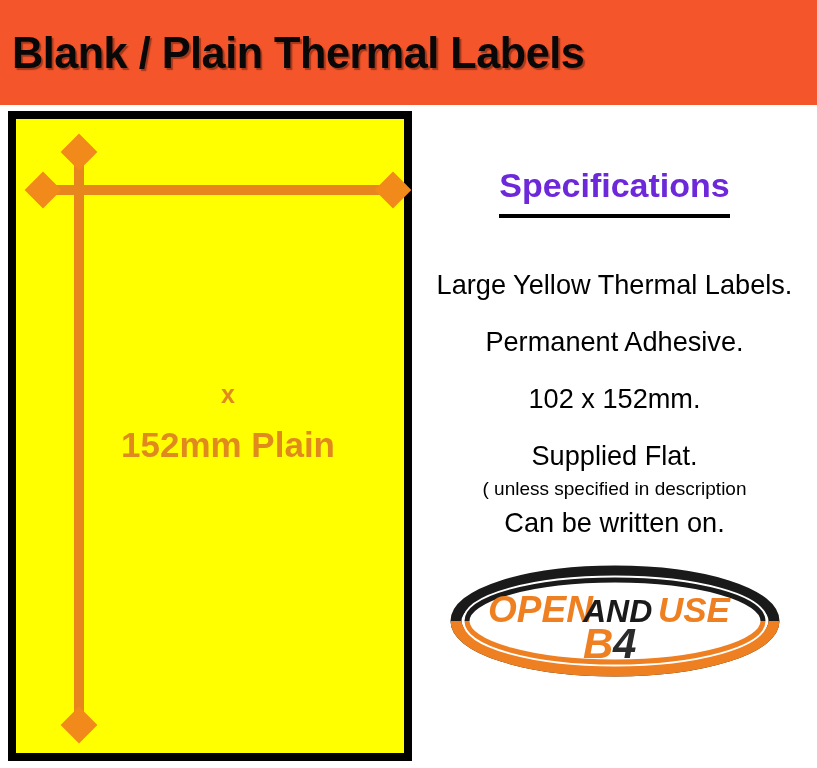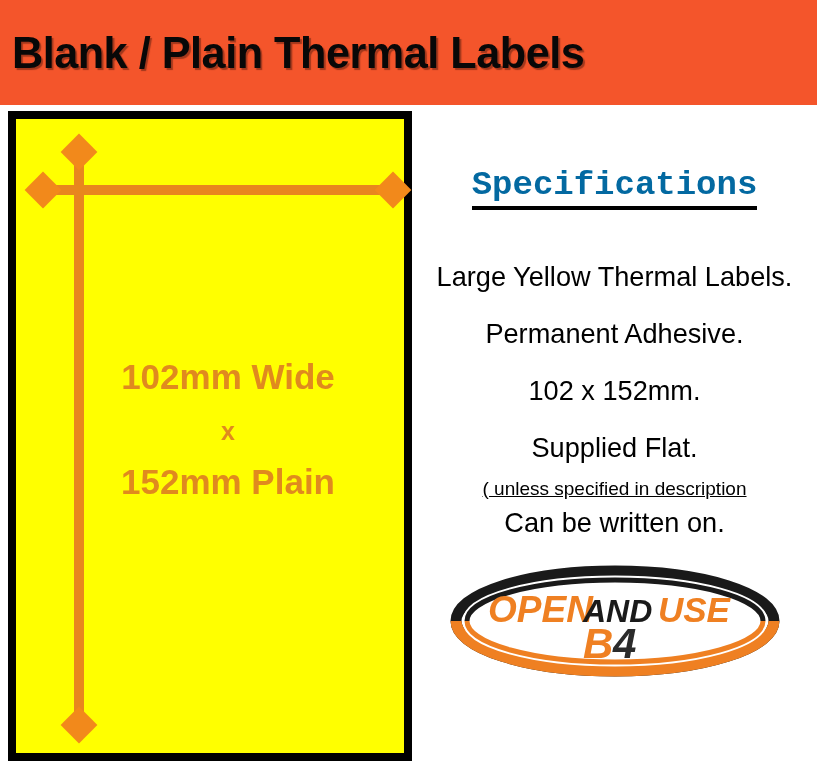--- a/index.html
+++ b/index.html
@@ -118,48 +118,47 @@
     position: absolute;
     left: 412px;
     top: 111px;
     width: 405px;
     height: 657px;
     background: #ffffff;
     text-align: center;
   }
   #spec-title {
     margin-top: 56px;
-    font-family: Liberation Mono, monospace;
+    font-family: Liberation Sans, sans-serif;
     font-weight: bold;
     font-size: 34px;
-    color: #0369a1;
+    color: #6d28d9;
     display: inline-block;
     border-bottom: 4px solid #000000;
-    padding-bottom: 2px;
+    padding-bottom: 10px;
     line-height: 1.1;
   }
   .spec-line {
     font-family: "Liberation Sans", sans-serif;
     font-size: 28px;
     color: #000000;
     line-height: 1.1;
     white-space: nowrap;
     transform: scaleX(0.97);
   }
   #spec-line-0 { margin-top: 52px; }
   #spec-line-1 { margin-top: 26px; }
   #spec-line-2 { margin-top: 26px; }
   #spec-line-3 { margin-top: 26px; }
   #spec-note {
     font-family: "Liberation Sans", sans-serif;
     font-size: 19px;
     color: #000000;
-    margin-top: 14px;
+    margin-top: 6px;
     white-space: nowrap;
-    text-decoration: underline;
   }
   #spec-line-4 { margin-top: 8px; }
 
   
   #logo {
     margin-top: 26px;
     display: flex;
     justify-content: center;
   }
   #logo svg { display: block; }
@@ -178,21 +177,20 @@
 
       <div class="arrow-line-v"></div>
       <div class="arrow-line-h"></div>
 
       <div class="diamond" id="diamond-top"></div>
       <div class="diamond" id="diamond-bottom"></div>
       <div class="diamond" id="diamond-left"></div>
       <div class="diamond" id="diamond-right"></div>
 
       <div id="dimension-text">
-        <div id="dim-width">102mm Wide</div>
         <div id="dim-x">x</div>
         <div id="dim-height">152mm Plain</div>
       </div>
 
     </div>
   </div>
 
   <div id="spec-panel">
 
     <div id="spec-title">Specifications</div>

